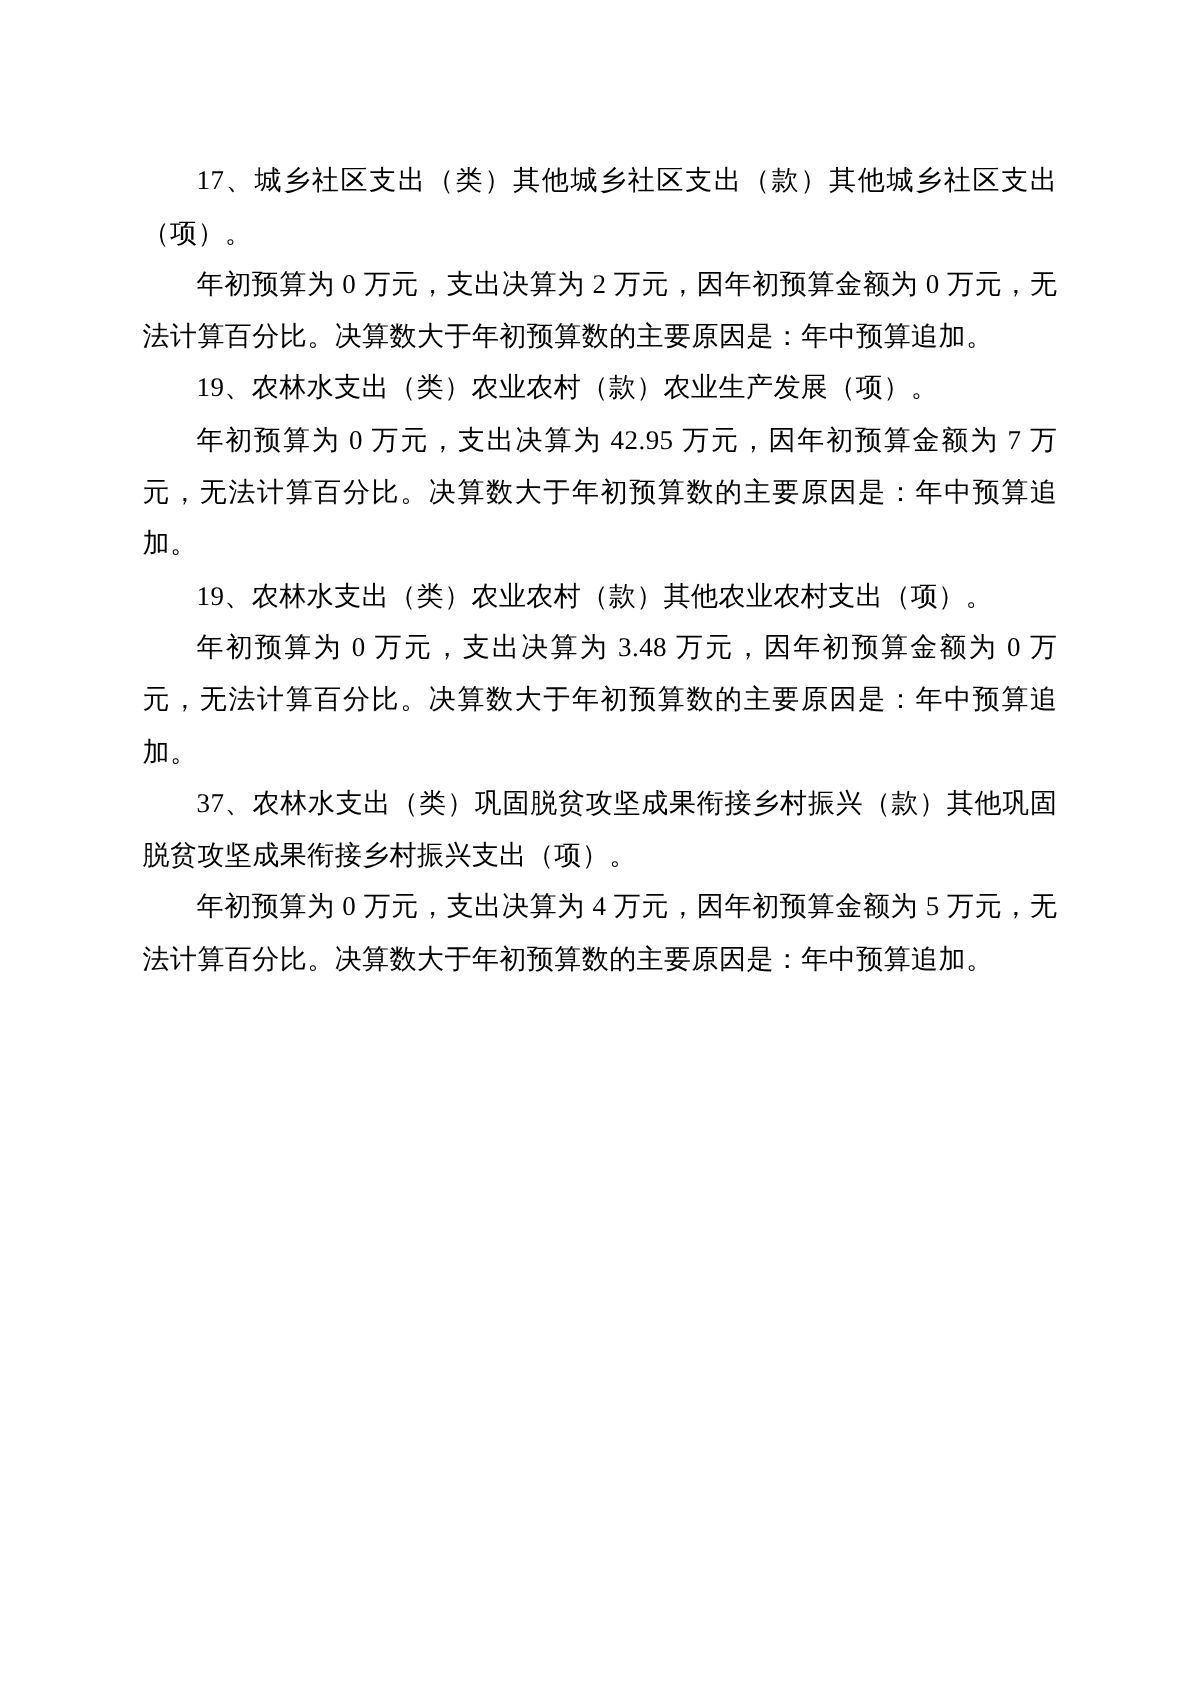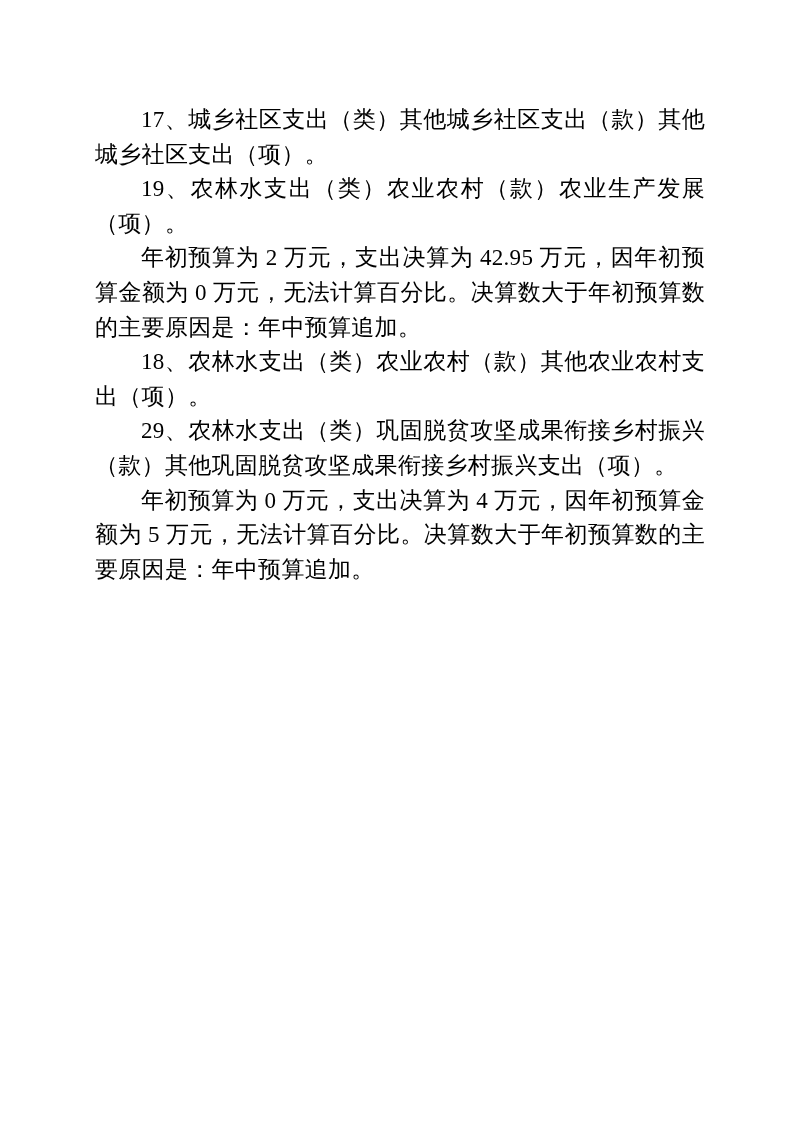--- a/index.html
+++ b/index.html
@@ -9,44 +9,46 @@
   }
   .page {
     position: relative;
     width: 793px;
     height: 1122px;
     background: #ffffff;
     box-sizing: border-box;
     padding: 103px 88px 0 95px;
     overflow: hidden;
     font-family: "Liberation Serif", "DejaVu Serif", serif;
-    font-size: 23px;
+    font-size: 18px;
     line-height: 34.6px;
     color: #000000;
   }
   .doc-body p {
     margin: 0;
     text-indent: 2em;
     text-align: justify;
     letter-spacing: 0.3px;
     word-break: break-all;
   }
 </style>
 </head>
 <body>
 
 <div class="page">
   <div class="doc-body">
 
     <p>17、城乡社区支出（类）其他城乡社区支出（款）其他城乡社区支出（项）。</p>
+    <p>年初预算为 0 万元，支出决算为 2 万元，因年初预算金额为 0 万元，无法计算百分比。决算数大于年初预算数的主要原因是：年中预算追加。</p>
 
     <p>19、农林水支出（类）农业农村（款）农业生产发展（项）。</p>
-    <p>年初预算为 2 万元，支出决算为 42.95 万元，因年初预算金额为 0 万元，无法计算百分比。决算数大于年初预算数的主要原因是：年中预算追加。</p>
+    <p>年初预算为 0 万元，支出决算为 42.95 万元，因年初预算金额为 7 万元，无法计算百分比。决算数大于年初预算数的主要原因是：年中预算追加。</p>
 
-    <p>18、农林水支出（类）农业农村（款）其他农业农村支出（项）。</p>
+    <p>19、农林水支出（类）农业农村（款）其他农业农村支出（项）。</p>
+    <p>年初预算为 0 万元，支出决算为 3.48 万元，因年初预算金额为 0 万元，无法计算百分比。决算数大于年初预算数的主要原因是：年中预算追加。</p>
 
 
 
-    <p>29、农林水支出（类）巩固脱贫攻坚成果衔接乡村振兴（款）其他巩固脱贫攻坚成果衔接乡村振兴支出（项）。</p>
+    <p>37、农林水支出（类）巩固脱贫攻坚成果衔接乡村振兴（款）其他巩固脱贫攻坚成果衔接乡村振兴支出（项）。</p>
     <p>年初预算为 0 万元，支出决算为 4 万元，因年初预算金额为 5 万元，无法计算百分比。决算数大于年初预算数的主要原因是：年中预算追加。</p>
 
   </div>
 </div>
 
 </body></html>

